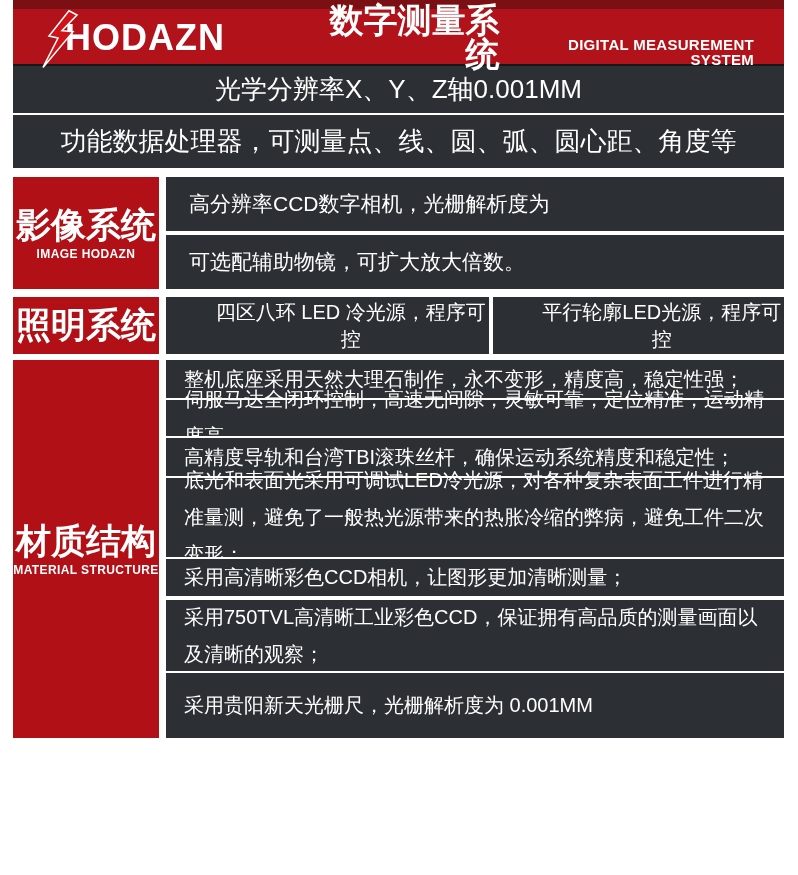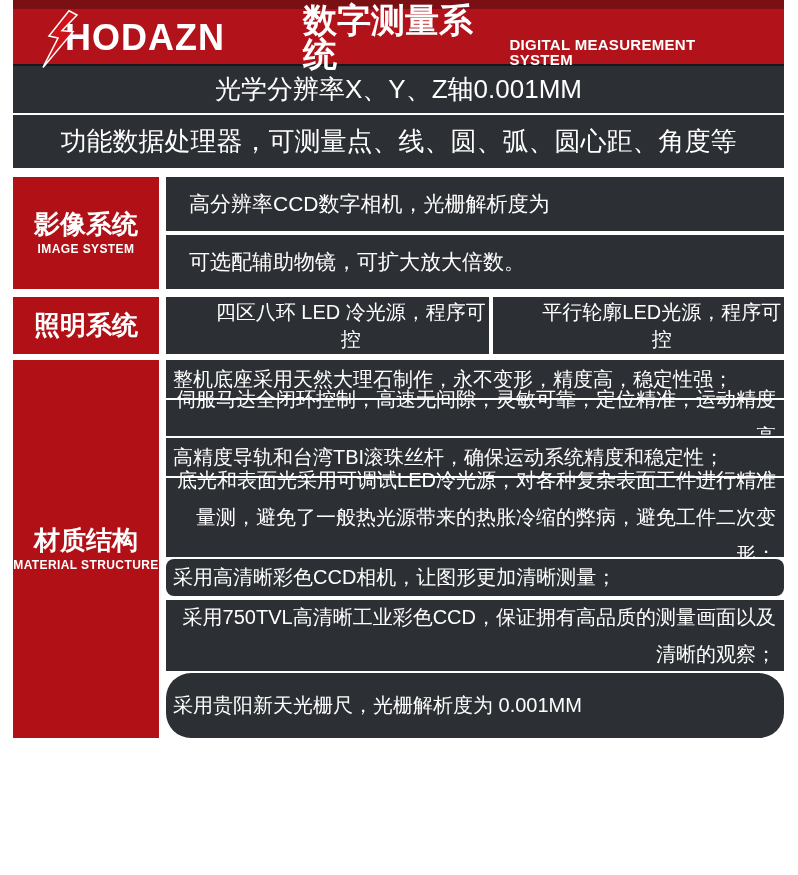--- a/index.html
+++ b/index.html
@@ -26,21 +26,21 @@
     transform: scaleY(1.05);
     white-space: nowrap;
   }
   .bolt {
     position: absolute; left: 26px; top: -6px;
     width: 40px; height: 58px;
   }
   .title-group {
     flex: 1;
     display: flex; align-items: flex-end; justify-content: center;
-    gap: 10px; padding-right: 30px;
+    gap: 10px; padding-right: 30px; text-align: right;
   }
   .title-cn { color: #ffffff; font-size: 34px; font-weight: bold; line-height: 1; }
   .title-en { color: #ffffff; font-size: 15px; font-weight: bold; line-height: 1; padding-bottom: 4px; letter-spacing: 0.3px; }
 
   
   .cell { background: #2c2f33; color: #ffffff; }
   .intro-row {
     display: flex; align-items: center; justify-content: center;
     font-size: 26px; text-align: center;
   }
@@ -52,21 +52,21 @@
   .gap8 { height: 8px; background: #ffffff; }
   .gap6 { height: 6px; background: #ffffff; }
 
   
   .section { display: flex; }
   .label-box {
     width: 146px; background: #b01016; color: #ffffff;
     display: flex; flex-direction: column; align-items: center; justify-content: center;
     flex-shrink: 0;
   }
-  .label-cn { font-size: 26px; font-weight: bold; line-height: 1.15; }
+  .label-cn { font-size: 35px; font-weight: bold; line-height: 1.15; }
   .label-en { font-size: 12px; font-weight: bold; letter-spacing: 0.4px; margin-top: 2px; }
   .section-gap { width: 7px; background: #ffffff; flex-shrink: 0; }
   .section-body { flex: 1; display: flex; flex-direction: column; }
 
   
   .img-row {
     height: 54px; display: flex; align-items: center;
     font-size: 21px; padding-left: 23px;
   }
   .row-divider { height: 2px; background: #ffffff; }
@@ -78,31 +78,30 @@
     display: flex; align-items: center; justify-content: center;
     font-size: 20px; text-align: center; padding-left: 47px;
   }
   .light-cell.c1 { flex: 53; }
   .col-divider { width: 4px; background: #ffffff; flex-shrink: 0; }
   .light-cell.c2 { flex: 47; }
 
   
   .mat-row {
     display: flex; align-items: center;
-    font-size: 20px; padding-left: 7px; padding-right: 8px;
+    font-size: 20px; padding-left: 18px; padding-right: 8px;
     line-height: 37px;
-    text-align: right;
   }
   .mat-row.h38 { height: 38px; }
   .mat-row.h36 { height: 36px; }
   .mat-row.h79 { height: 79px; }
-  .mat-row.h37 { height: 37px; border-radius: 8px; }
+  .mat-row.h37 { height: 37px; }
   .mat-row.h72 { height: 72px; }
   .mat-row.h71 { height: 71px; }
-  .mat-row.h65 { height: 65px; border-radius: 25px; }
+  .mat-row.h65 { height: 65px; }
 </style>
 </head>
 <body>
 
 <div class="page">
   <div class="content">
 
     <div>
       <div class="hdr-strip"></div>
       <div class="hdr-main">
@@ -121,21 +120,21 @@
 
     <div class="cell intro-row r1">光学分辨率X、Y、Z轴0.001MM</div>
     <div class="intro-divider"></div>
     <div class="cell intro-row r2">功能数据处理器，可测量点、线、圆、弧、圆心距、角度等</div>
 
     <div class="gap9"></div>
 
     <div class="section">
       <div class="label-box">
         <div class="label-cn">影像系统</div>
-        <div class="label-en">IMAGE SYSTEM</div>
+        <div class="label-en">IMAGE HODAZN</div>
       </div>
       <div class="section-gap"></div>
       <div class="section-body">
         <div class="cell img-row">高分辨率CCD数字相机，光栅解析度为</div>
         <div class="row-divider"></div>
         <div class="row-divider"></div>
         <div class="cell img-row">可选配辅助物镜，可扩大放大倍数。</div>
       </div>
     </div>
 

